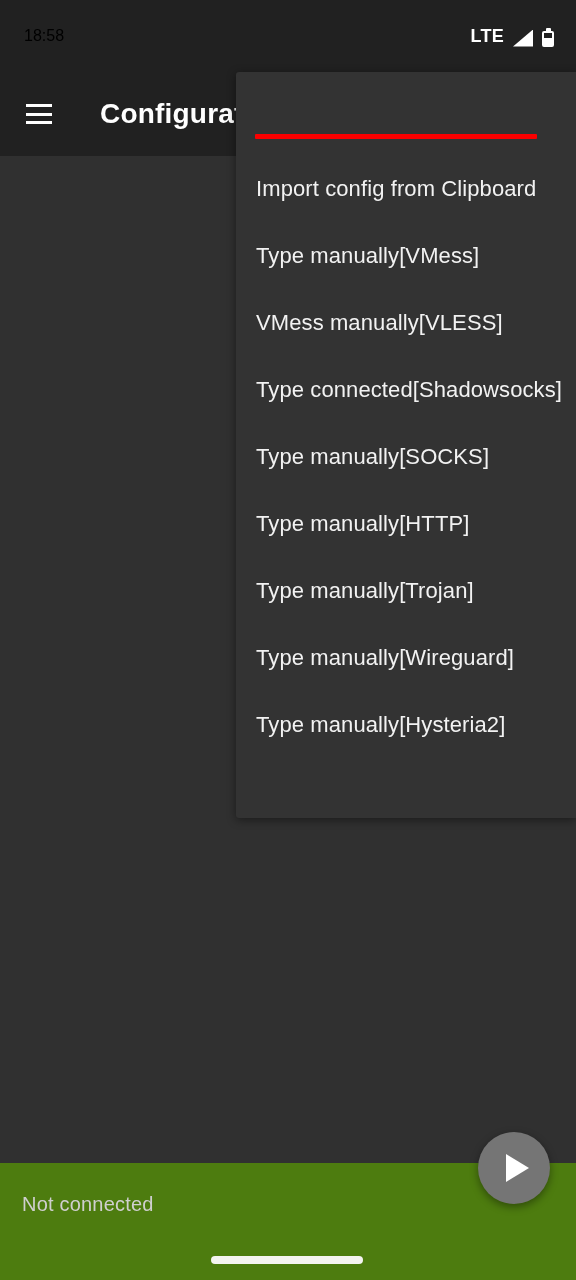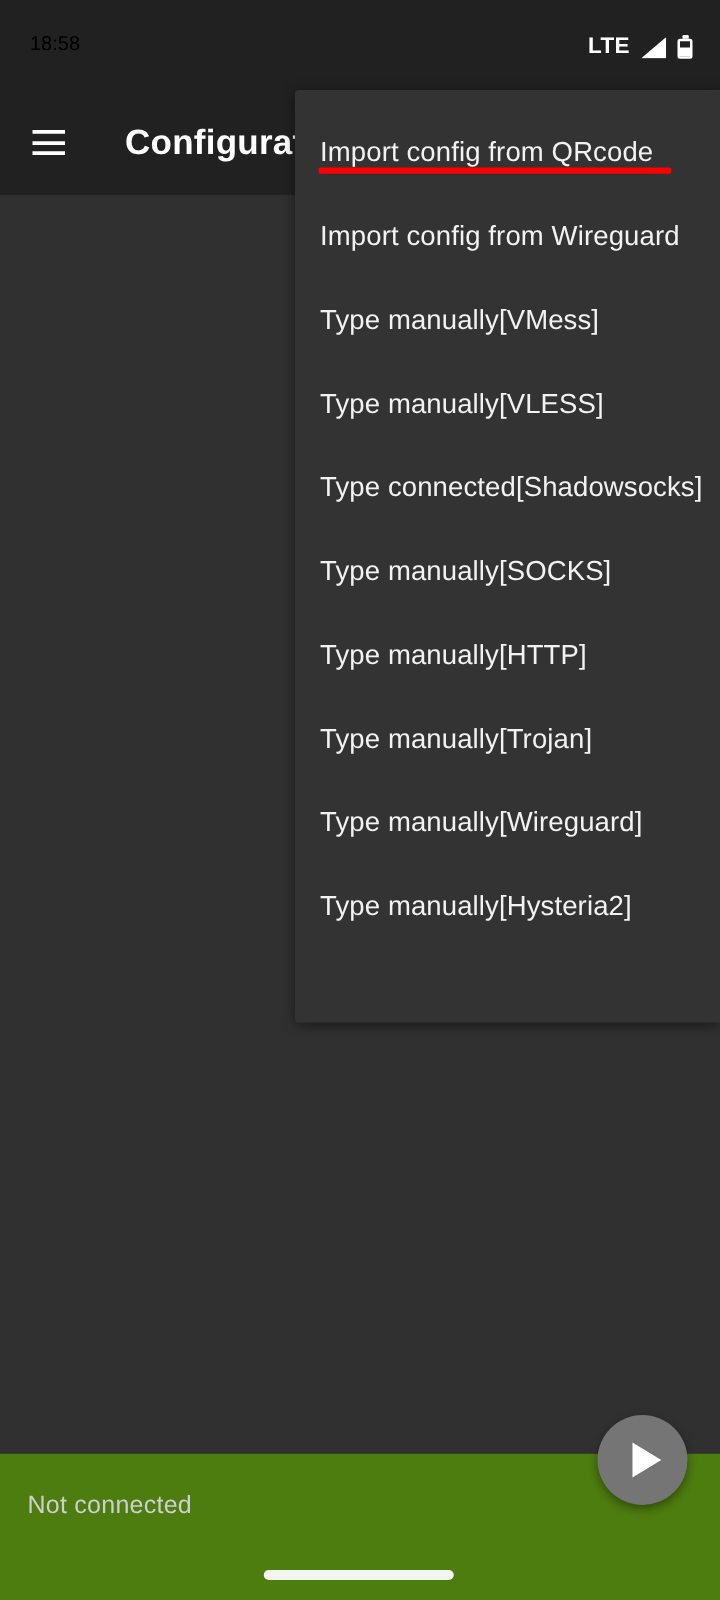--- a/index.html
+++ b/index.html
@@ -200,31 +200,30 @@
         <span></span>
         <span></span>
     </div>
     <div id="app-title">Configuration</div>
   </div>
 
   <div id="content-area"></div>
 
   <div id="popup-menu">
     <div class="menu-item">
-      <span class="menu-label">Import config from QRcode</span>
       <span class="highlight-underline" style="width:282px;"></span>
     </div>
     <div class="menu-item">
-      <span class="menu-label">Import config from Wireguard</span>
+      <span class="menu-label">Import config from Clipboard</span>
     </div>
     <div class="menu-item">
       <span class="menu-label">Type manually[VMess]</span>
     </div>
     <div class="menu-item">
-      <span class="menu-label">Type manually[VLESS]</span>
+      <span class="menu-label">VMess manually[VLESS]</span>
     </div>
     <div class="menu-item">
       <span class="menu-label">Type connected[Shadowsocks]</span>
     </div>
     <div class="menu-item">
       <span class="menu-label">Type manually[SOCKS]</span>
     </div>
     <div class="menu-item">
       <span class="menu-label">Type manually[HTTP]</span>
     </div>

